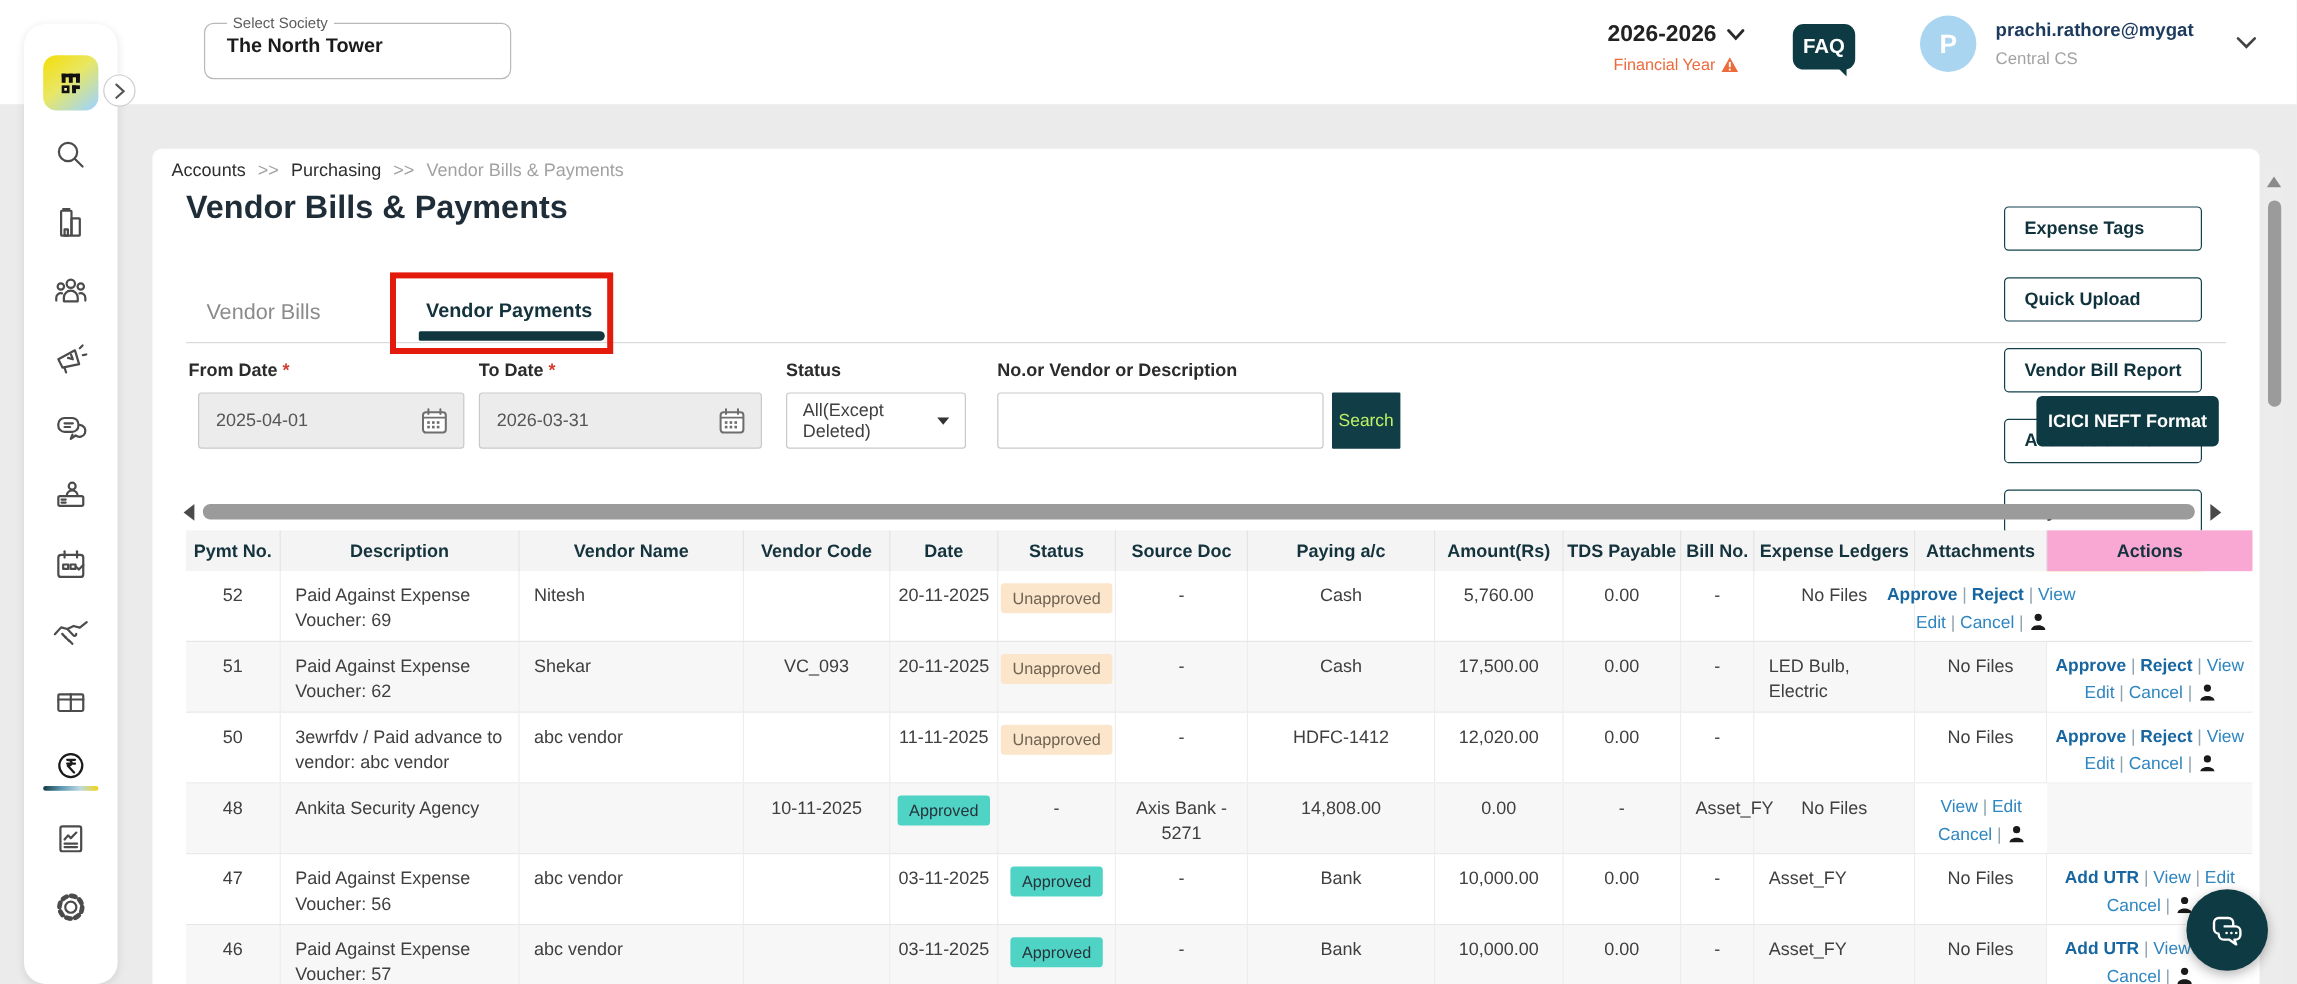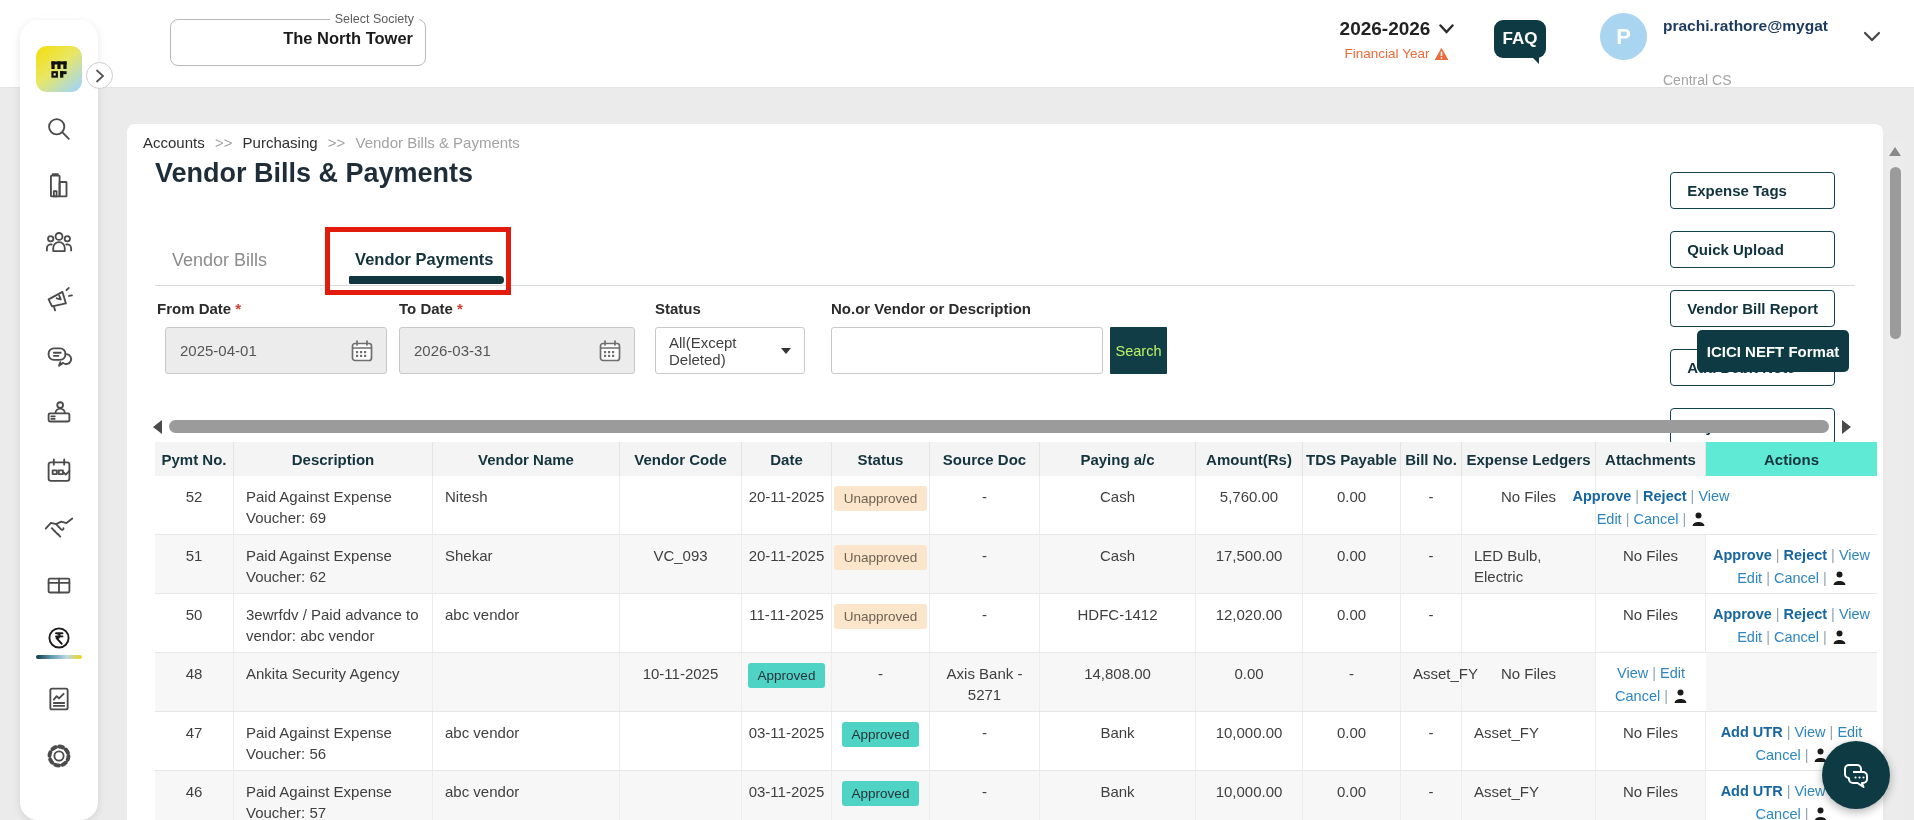--- a/index.html
+++ b/index.html
@@ -4,37 +4,37 @@
 <style>
   * { margin:0; padding:0; box-sizing:border-box; }
   html,body { width:1914px; height:820px; overflow:hidden; background:#ebebeb;
     font-family:"Liberation Sans", sans-serif; }
   #app { position:relative; width:1914px; height:820px; }
 
   
   .topbar { position:absolute; left:0; top:0; width:100%; height:88px; background:#fff;
     border-bottom:1px solid #e4e4e4; z-index:3; }
   .society-box { position:absolute; left:170px; top:12px; width:256px; height:54px;
-    border:1px solid #b9b9b9; border-radius:8px; padding:2px 12px 0; background:#fff;text-align:right; }
+    border:1px solid #b9b9b9; border-radius:8px; padding:2px 12px 0; background:#fff; }
   .society-box legend { font-size:12.5px; color:#5c5c5c; padding:0 5px; margin-left:6px; }
   .society-value { font-size:16.5px; font-weight:bold; color:#1b1b1b; margin:1px 0 0 6px; }
   .fy-block { position:absolute; left:1322px; top:18px; width:150px; text-align:center; }
   .fy-year { font-size:19px; font-weight:bold; color:#222; display:inline-flex; align-items:center; gap:9px; cursor:pointer; }
   .fy-cap { margin-top:6px; font-size:13.5px; color:#ed6a3a; display:flex; justify-content:center; align-items:center; gap:5px; }
   .faq { position:absolute; left:1494px; top:20px; width:52px; height:38px; background:#0e3a43;
     color:#fff; font-weight:bold; font-size:17px; border-radius:9px; display:flex;
     align-items:center; justify-content:center; cursor:pointer; }
   .faq:after { content:""; position:absolute; right:7px; bottom:-6px; width:11px; height:11px;
     background:#0e3a43; clip-path:polygon(0 0,100% 0,100% 100%); }
   .avatar { position:absolute; left:1600px; top:13px; width:47px; height:47px; border-radius:50%;
     background:#a9d5f1; color:#fff; font-size:22px; font-weight:bold; display:flex;
     align-items:center; justify-content:center; cursor:pointer; }
   .user-email { position:absolute; left:1663px; top:17px; width:198px; font-size:15.5px; font-weight:600;
     color:#1c3a5e; white-space:nowrap; overflow:hidden; }
-  .user-role { position:absolute; left:1663px; top:40px; font-size:14px; color:#a3a3a3;margin-top:32px; }
+  .user-role { position:absolute; left:1663px; top:40px; font-size:14px; color:#a3a3a3; }
   .user-caret { position:absolute; left:1863px; top:28px; cursor:pointer; }
 
   
   .sidebar { position:absolute; left:20px; top:20px; width:78px; height:800px; background:#fff;
     border-radius:18px; box-shadow:0 2px 8px rgba(0,0,0,.10); z-index:4;
     display:flex; flex-direction:column; align-items:center; }
   .logo-tile { margin-top:26px; width:46px; height:46px; border-radius:11px;
     background:linear-gradient(140deg,#f2df17 8%,#e9e763 45%,#a5d6ef 92%);
     display:flex; align-items:center; justify-content:center; cursor:pointer; }
   .sb-items { margin-top:20px; display:flex; flex-direction:column; gap:23px; align-items:center; }
@@ -103,21 +103,21 @@
   .htrack { flex:1; height:14px; margin:0 3px; border-radius:7px; }
   .hthumb { height:13px; width:calc(100% - 14px); margin-left:4px; background:#9b9b9b; border-radius:7px; cursor:grab; }
 
   
   .tbl { position:absolute; left:28px; top:318px; width:1722px; }
   .thead,.trow { display:grid;
     grid-template-columns:79px 199px 187px 122px 90px 98px 110px 156px 107px 98px 61px 134px 110px 171px; }
   .thead { background:#f4f4f4; }
   .thead .hc { height:34px; display:flex; align-items:center; justify-content:center; font-size:15px;
     font-weight:bold; color:#14333d; border-right:1px solid #e4e4e4; white-space:nowrap; }
-  .thead .hc:last-child { border-right:none; background:#5eead4; }
+  .thead .hc:last-child { border-right:none; background:#f9a8d4; }
   .trow { border-bottom:1px solid #e6e6e6; background:#fff; }
   .trow:nth-child(even) { background:#f7f7f7; }
   .tcell { min-height:58px; display:flex; align-items:flex-start; justify-content:center; text-align:center;
     font-size:15px; color:#3f3f3f; border-right:1px solid #ededed; padding-top:10px; line-height:21px; }
   .tcell:last-child { border-right:none; }
   .tcell.left { justify-content:flex-start; text-align:left; padding-left:12px; padding-right:10px; }
   .c-act { background:#fff; flex-direction:column; align-items:center; font-size:14.5px; line-height:23px;
     padding-top:8px; }
   .bdg { display:inline-block; padding:5px 10px; border-radius:3px; font-size:13.5px; line-height:15px; }
   .bdg.unapproved { background:#fbe5cb; color:#6f6354; }

